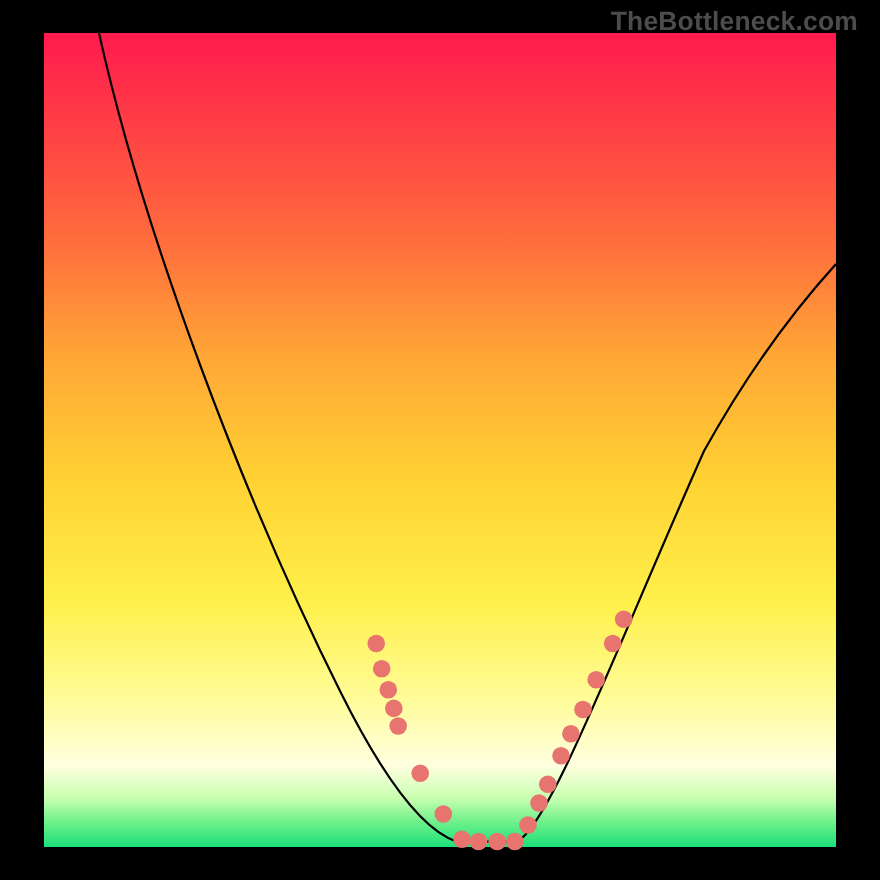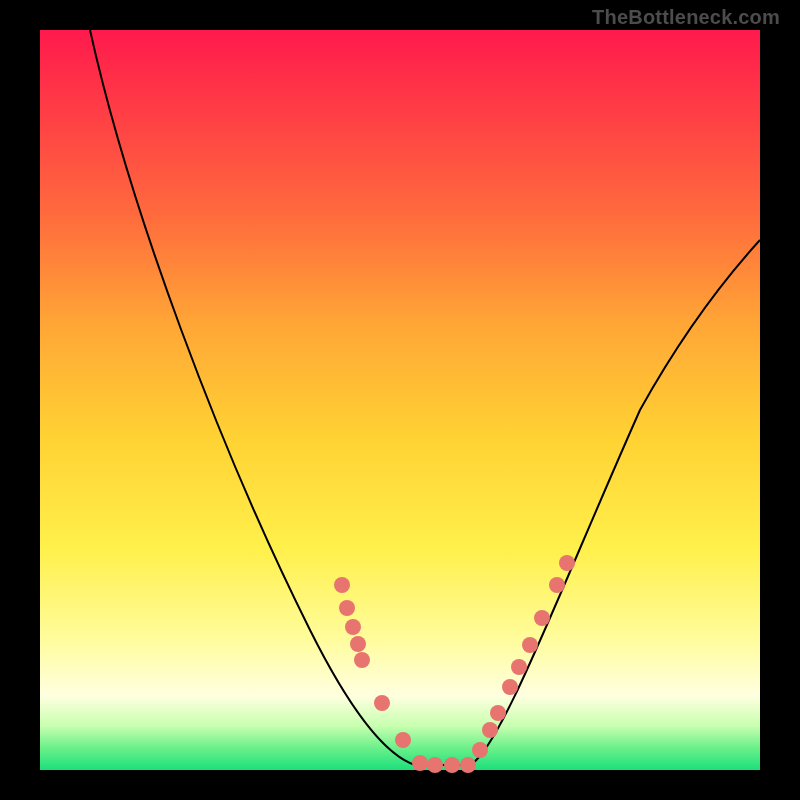--- a/index.html
+++ b/index.html
@@ -39,21 +39,21 @@
       #c8ffb0 94%,
       #6cf08a 97%,
       #1be07a 100%
     );
   }
   .watermark {
     position: absolute;
     top: 6px;
     right: 20px;
     color: #4c4c4c;
-    font-size: 20px;
+    font-size: 24px;
     font-weight: 600;
     letter-spacing: 0.2px;
   }
   .dot {
     position: absolute;
     width: 16px;
     height: 16px;
     border-radius: 50%;
     background: #e7746e;
     transform: translate(-50%, -50%);

